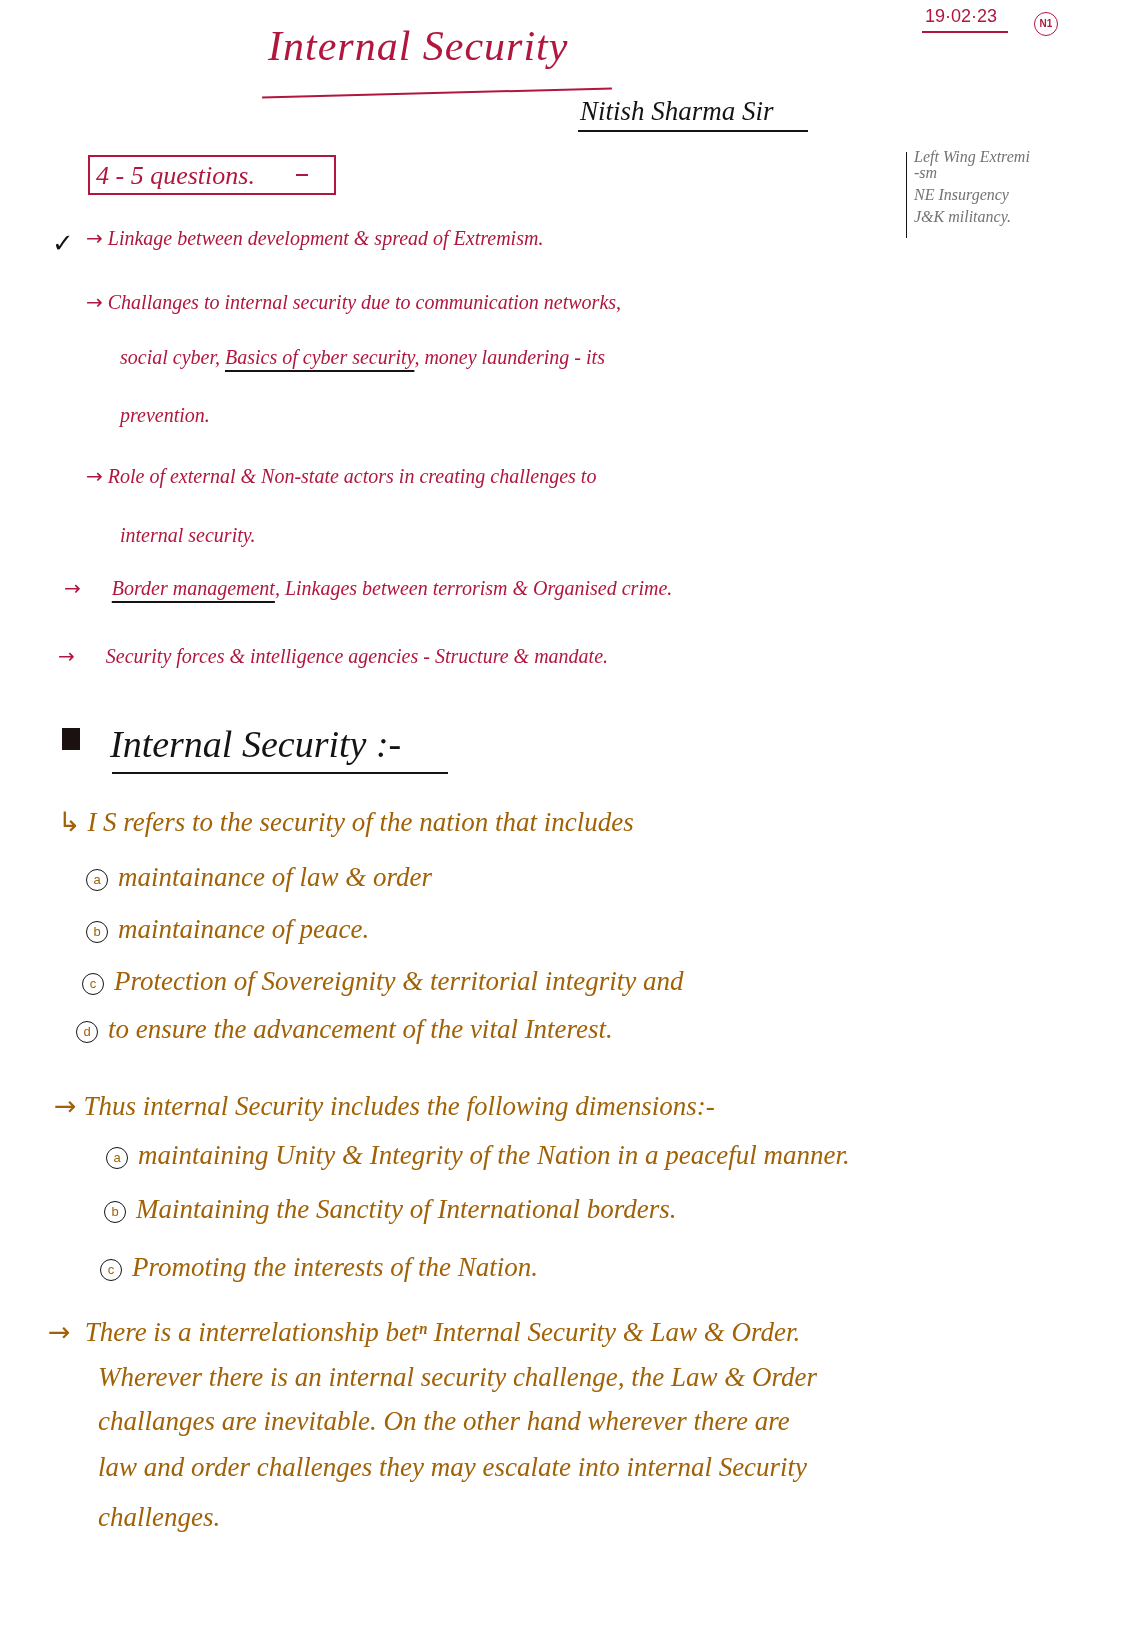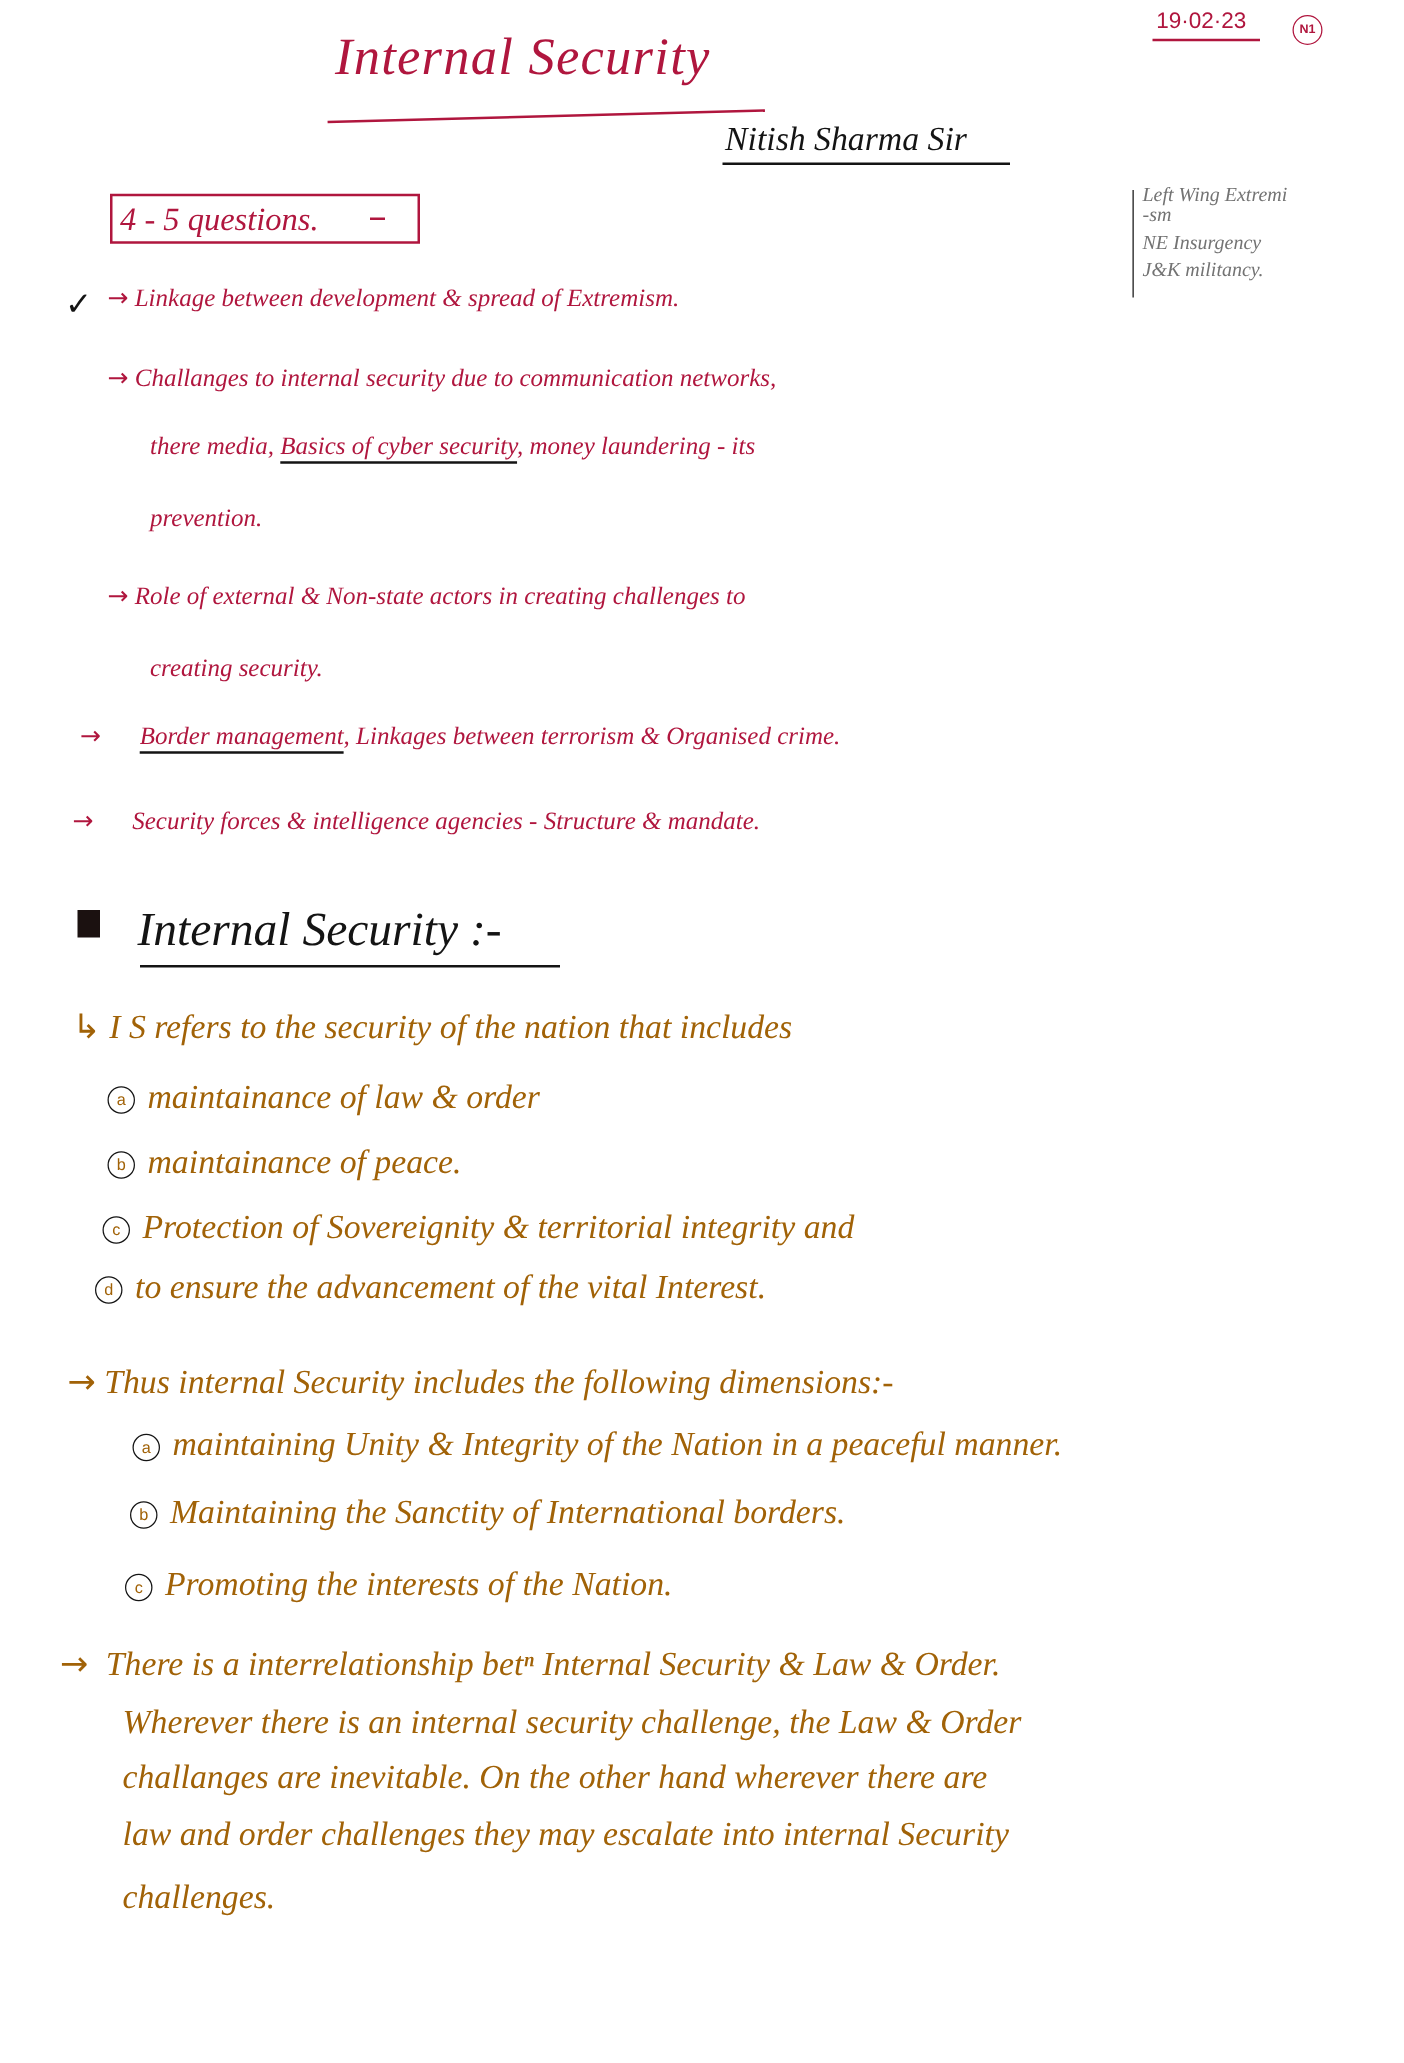--- a/index.html
+++ b/index.html
@@ -72,33 +72,33 @@
 <div class="abs line-red" style="left:86px; top:226px;">
   <span class="arrow">→</span>
   <span>Linkage between development &amp; spread of Extremism.</span>
 </div>
 
 <div class="abs line-red" style="left:86px; top:290px;">
   <span class="arrow">→</span>
   <span>Challanges to internal security due to communication networks,</span>
 </div>
 <div class="abs line-red" style="left:120px; top:346px;">
-  <span>there media,</span>
+  <span>social cyber,</span>
   <span class="uline">Basics of cyber security</span><span>, money laundering - its</span>
 </div>
 <div class="abs line-red" style="left:120px; top:404px;">
   <span>prevention.</span>
 </div>
 
 <div class="abs line-red" style="left:86px; top:464px;">
   <span class="arrow">→</span>
   <span>Role of external &amp; Non-state actors in creating challenges to</span>
 </div>
 <div class="abs line-red" style="left:120px; top:524px;">
-  <span>creating security.</span>
+  <span>internal security.</span>
 </div>
 
 <div class="abs line-red" style="left:64px; top:576px;">
   <span class="arrow" style="margin-right:26px">→</span>
   <span class="uline">Border management</span><span>, Linkages between terrorism &amp; Organised crime.</span>
 </div>
 
 <div class="abs line-red" style="left:58px; top:644px;">
   <span class="arrow" style="margin-right:26px">→</span>
   <span>Security forces &amp; intelligence agencies - Structure &amp; mandate.</span>

